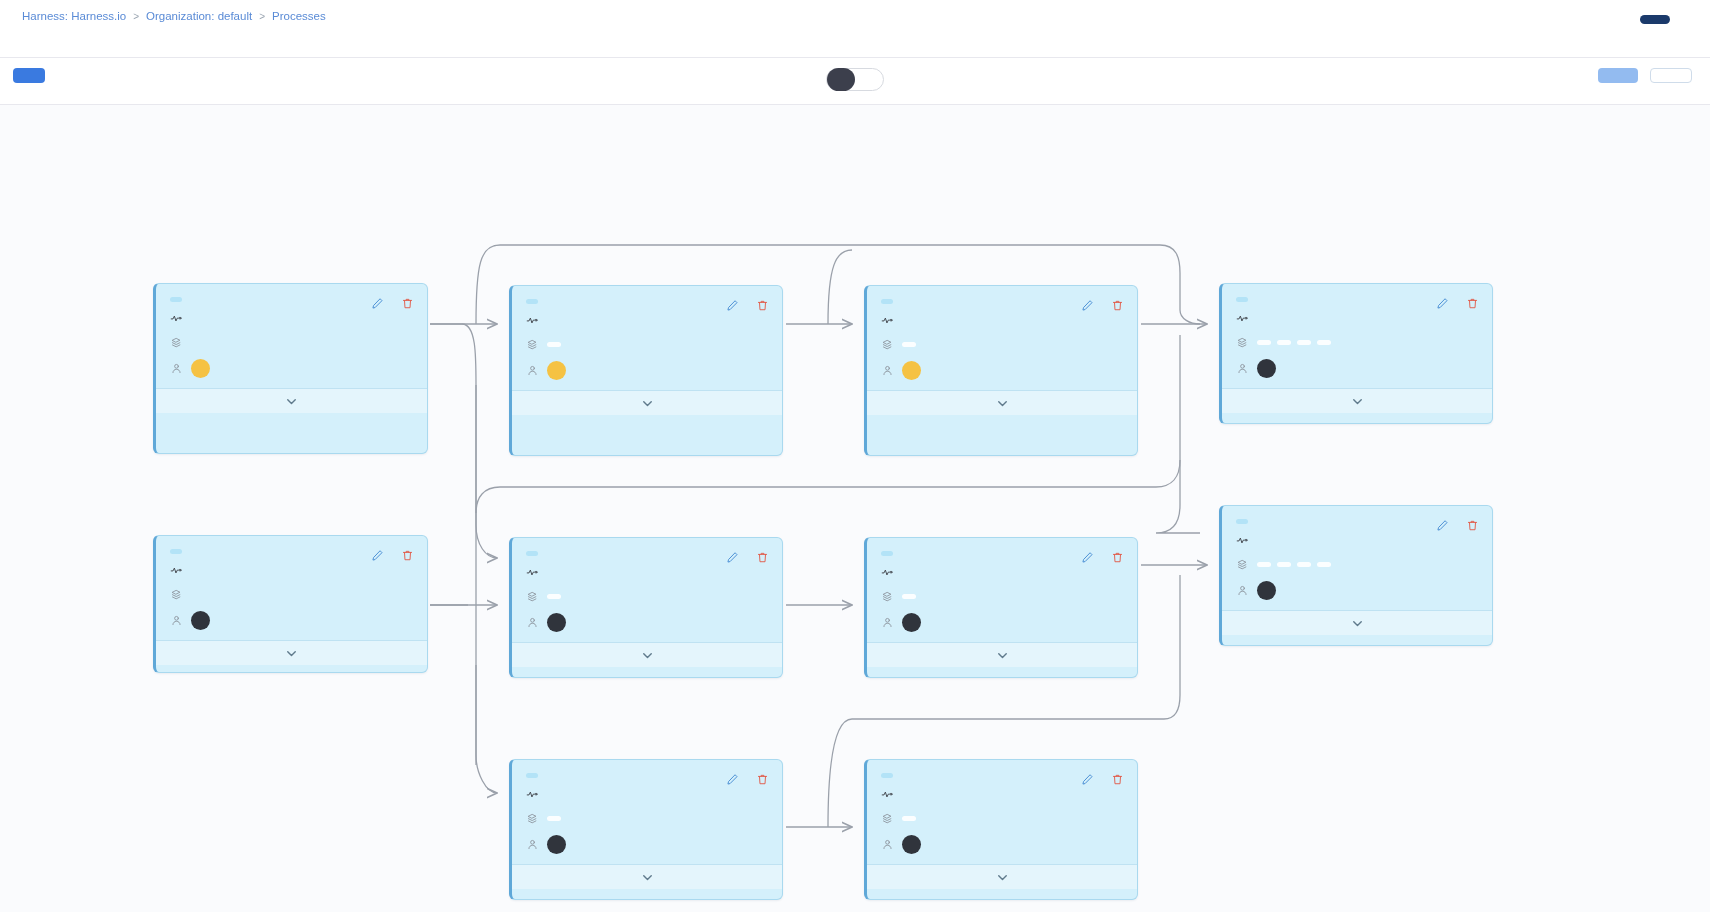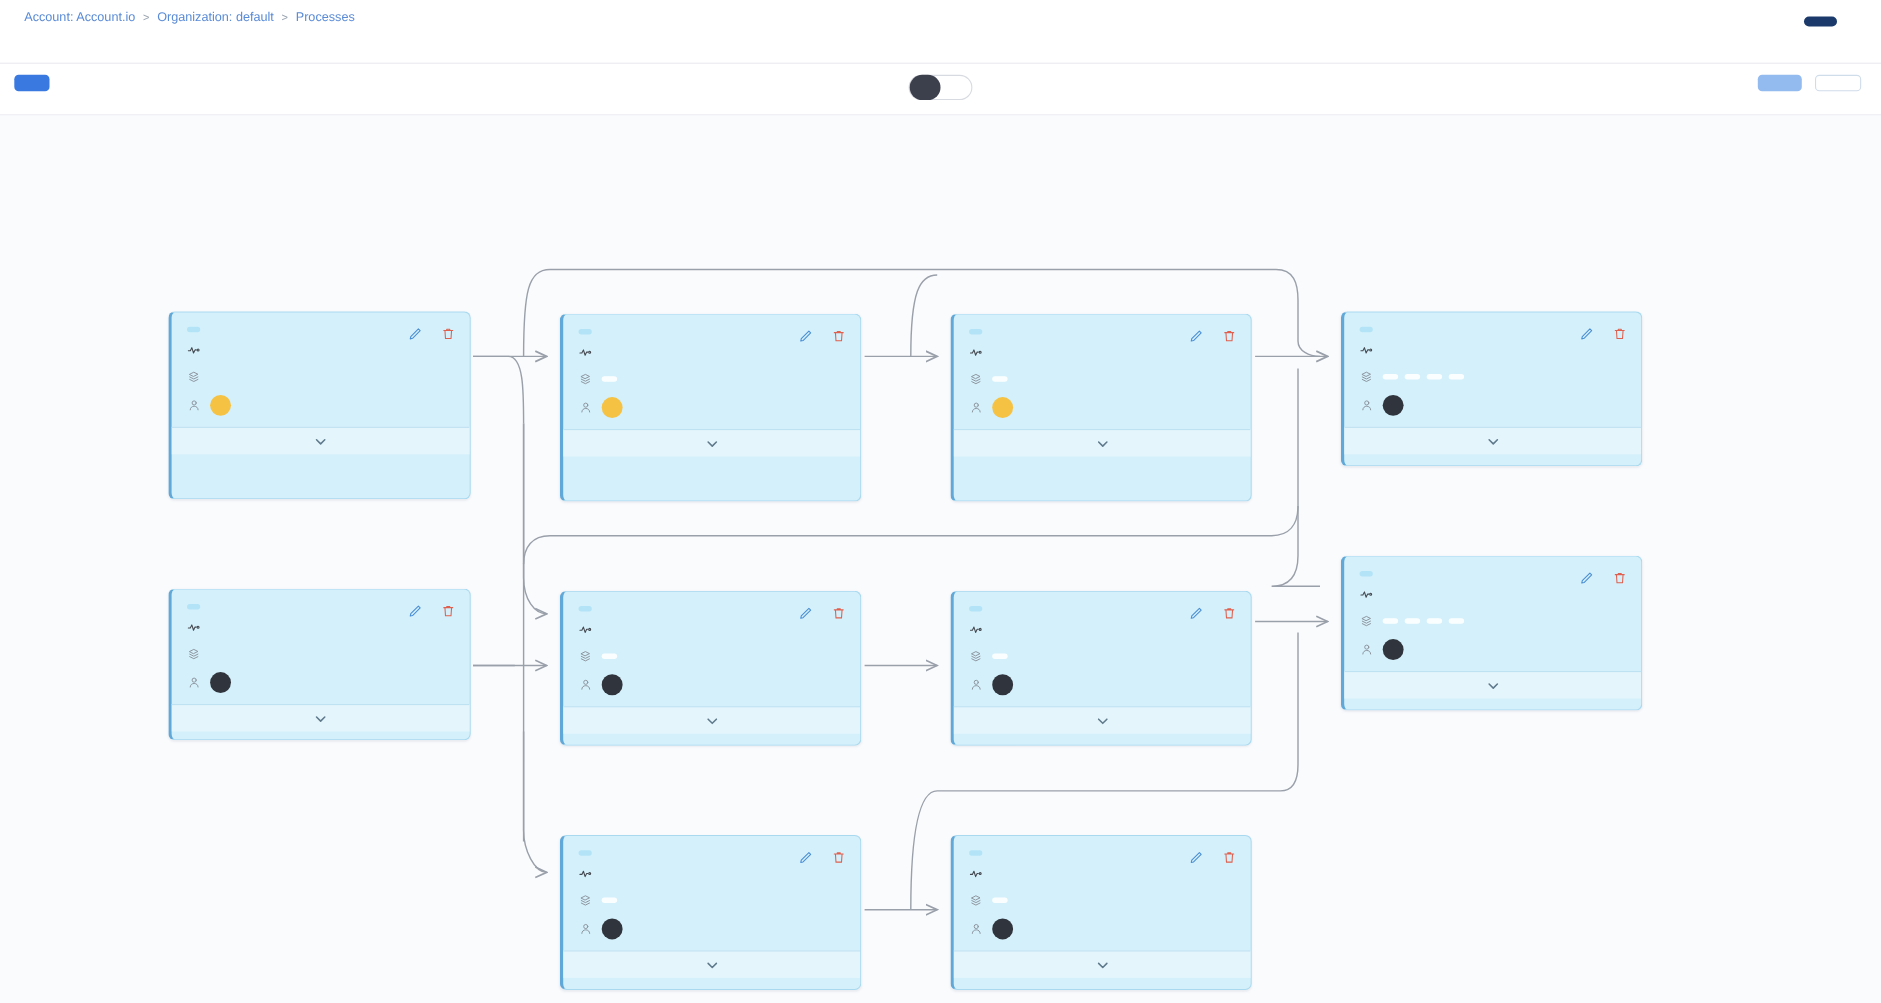--- a/index.html
+++ b/index.html
@@ -142,21 +142,21 @@
     display: flex; align-items: center; justify-content: center;
     cursor: pointer;
   }
   svg.ico { display: block; }
 </style>
 </head>
 <body>
 
 <div class="header">
   <div class="breadcrumb" id="breadcrumb">
-      <span class="crumb link">Account: Account.io</span>
+      <span class="crumb link">Harness: Harness.io</span>
       <span class="crumb-sep">&gt;</span>
       <span class="crumb link">Organization: default</span>
       <span class="crumb-sep">&gt;</span>
       <span class="crumb link">Processes</span>
     </div>
   <div class="page-title"></div>
   <div class="header-right">
     <div class="canvas-pill"></div>
     <div class="input-store-link"></div>
   </div>

